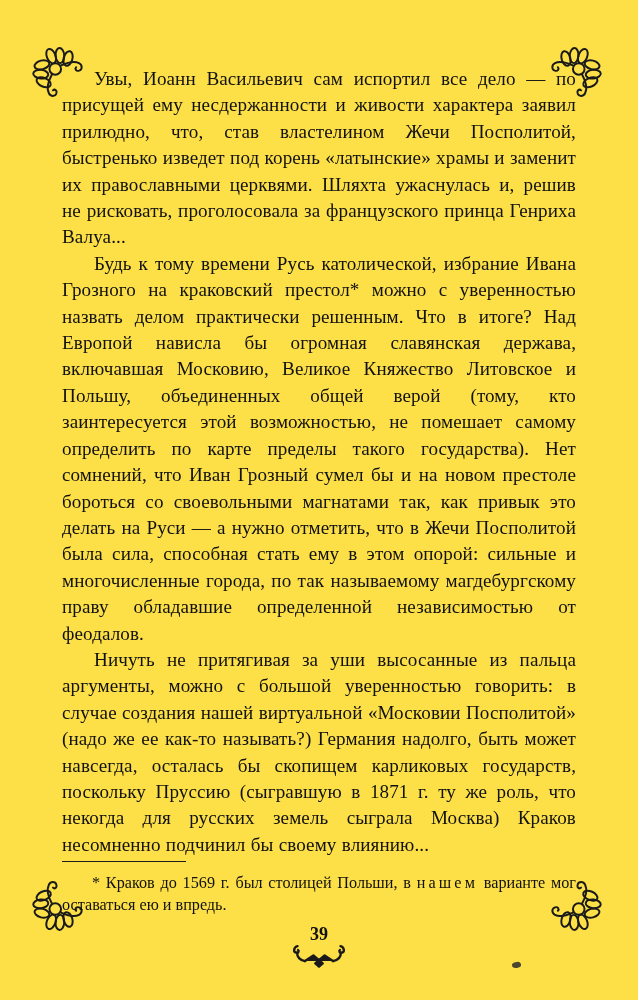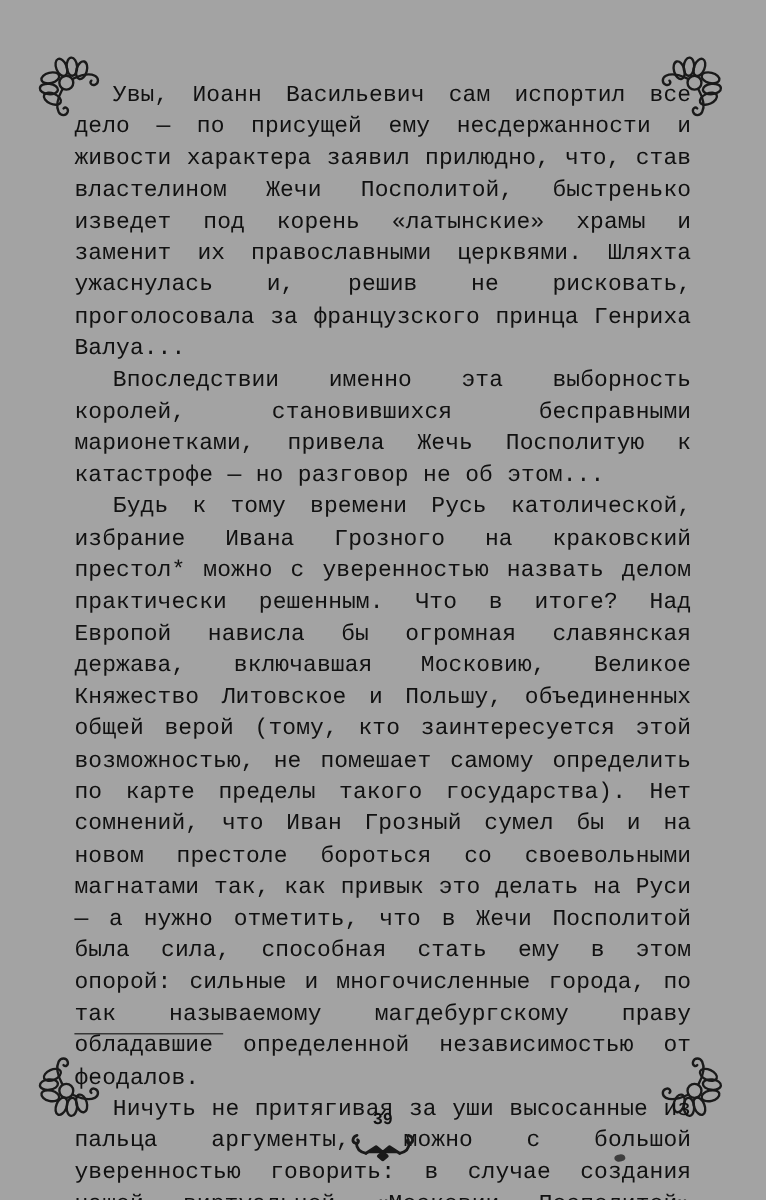--- a/index.html
+++ b/index.html
@@ -14,22 +14,21 @@
     overflow: hidden;
     font-family: "Liberation Serif", "DejaVu Serif", serif;
     color: #111111;
     -webkit-font-smoothing: antialiased;
   }
 
   
   #page {
     position: absolute;
     inset: 0;
-    background: #a3a3a3;
-    font-family: Liberation Mono, monospace;
+    background: #fde047;
   }
 
   
   .ornament {
     position: absolute;
     width: 58px;
     height: 58px;
     color: #1a1a1a;
   }
   .ornament svg { width: 100%; height: 100%; display: block; }
@@ -83,21 +82,21 @@
 
   
   #folio {
     position: absolute;
     left: 0;
     right: 0;
     top: 925px;
     text-align: center;
   }
   #folio-number {
-    font-size: 14px;
+    font-size: 18px;
     font-weight: bold;
     line-height: 18px;
     display: block;
   }
   #folio-flourish {
     display: block;
     margin: -1px auto 0;
     width: 56px;
     height: 26px;
     color: #1a1a1a;
@@ -173,26 +172,28 @@
       <ellipse cx="22" cy="52" rx="13" ry="7.5" transform="rotate(6 22 52)"></ellipse>
       <ellipse cx="27" cy="66" rx="13" ry="7.5" transform="rotate(24 27 66)"></ellipse>
       <circle cx="47" cy="43" r="10"></circle>
       <path d="M57 37 C70 31 80 29 88 33 C94 36 94 44 88 46 C83 47.5 80 43 83 40"></path>
       <path d="M41 53 C34 66 32 77 36 85 C39 91 47 91 49 85 C50.5 80 46 77 43 80"></path>
     </svg>
   </div>
 
   <div id="textblock">
     <p class="para">Увы, Иоанн Васильевич сам испортил все дело — по присущей ему несдержанности и живости характера заявил прилюдно, что, став властелином Жечи Посполитой, быстренько изведет под корень «латынские» храмы и заменит их православными церквями. Шляхта ужаснулась и, решив не рисковать, проголосовала за французского принца Генриха Валуа...</p>
-    <p class="para">Впоследствии именно эта выборность королей, становившихся бесправными марионетками, привела Жечь Посполитую к катастрофе — но разговор не об этом...</p>
     <p class="para">Будь к тому времени Русь католической, избрание Ивана Грозного на краковский престол* можно с уверенностью назвать делом практически решенным. Что в итоге? Над Европой нависла бы огромная славянская держава, включавшая Московию, Великое Княжество Литовское и Польшу, объединенных общей верой (тому, кто заинтересуется этой возможностью, не помешает самому определить по карте пределы такого государства). Нет сомнений, что Иван Грозный сумел бы и на новом престоле бороться со своевольными магнатами так, как привык это делать на Руси — а нужно отметить, что в Жечи Посполитой была сила, способная стать ему в этом опорой: сильные и многочисленные города, по так называемому магдебургскому праву обладавшие определенной независимостью от феодалов.</p>
     <p class="para">Ничуть не притягивая за уши высосанные из пальца аргументы, можно с большой уверенностью говорить: в случае создания нашей виртуальной «Московии Посполитой» (надо же ее как-то называть?) Германия надолго, быть может навсегда, осталась бы скопищем карликовых государств, поскольку Пруссию (сыгравшую в 1871 г. ту же роль, что некогда для русских земель сыграла Москва) Краков несомненно подчинил бы своему влиянию...</p>
   </div>
 
   <div id="footnote-rule"></div>
+  <div id="footnote">
+    <p><span>* Краков до 1569 г. был столицей Польши, в </span><span class="spaced">нашем</span><span> варианте мог оставаться ею и впредь.</span></p>
+  </div>
 
   <div id="folio">
     <span id="folio-number">39</span>
     <span id="folio-flourish">
       <svg viewBox="0 0 120 54" fill="none" stroke="currentColor" stroke-width="5" stroke-linecap="round" stroke-linejoin="round">
         <path d="M14 8 C6 10 4 20 11 22 C16 23.5 18 18 15 16"></path>
         <path d="M106 8 C114 10 116 20 109 22 C104 23.5 102 18 105 16"></path>
         <path d="M13 22 C13 32 20 38 30 40"></path>
         <path d="M107 22 C107 32 100 38 90 40"></path>
         <path d="M30 40 L48 28 L60 38 L72 28 L90 40" fill="currentColor"></path>

